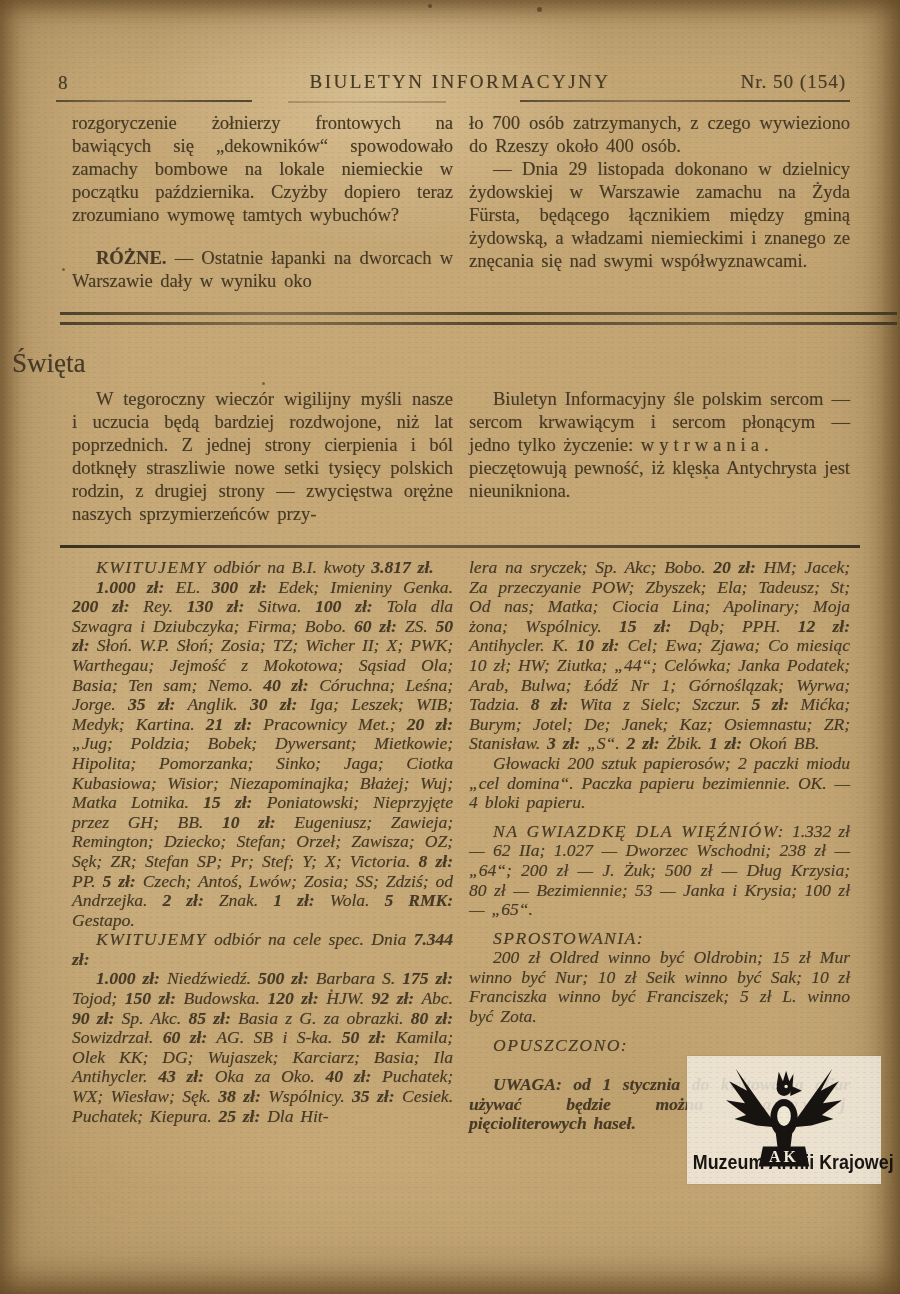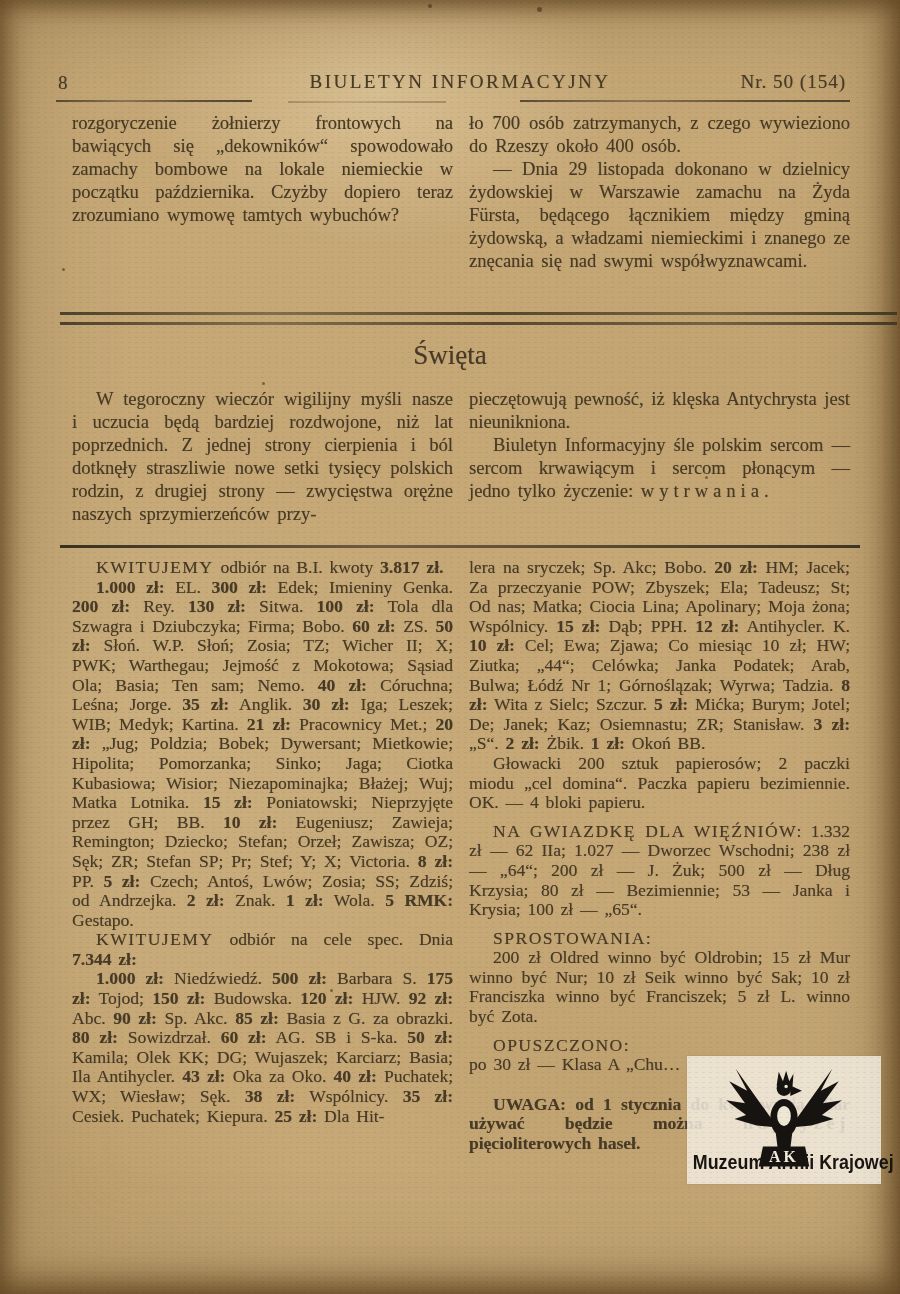--- a/index.html
+++ b/index.html
@@ -42,39 +42,39 @@
   .hr-mid{top:101px;left:288px;width:158px;opacity:.35;}
   .hr-right{top:100px;left:520px;width:330px;}
 
   
   .cols{position:absolute;left:72px;right:50px;display:flex;gap:16px;z-index:1;}
   .col{flex:1 1 0;text-align:justify;}
   .news{top:112px;}
   .news .col,.swieta-s .col{font-size:18.5px;line-height:23px;word-spacing:3px;}
   .swieta-s{top:388px;}
   .receipts{top:558px;}
-  .receipts .col{font-size:17.5px;line-height:19.6px;word-spacing:2.5px;}
+  .receipts .col{font-size:17.5px;line-height:19.6px;word-spacing:2.5px;font-style:italic;}
   .para{margin:0;}
   .para.ind{text-indent:24px;}
   .para.gap{margin-top:20px;}
   .para.gap-sm{margin-top:9px;}
   .para.bold{font-weight:700;}
   .b{font-weight:700;}
   .ls-wide{letter-spacing:5px;}
   .ls-narrow{letter-spacing:1.5px;}
   .col span{text-shadow:.3px .3px .7px rgba(70,55,30,.45);}
   .title,.pgnum,.issue,.swieta-h{text-shadow:.3px .3px .7px rgba(70,55,30,.45);}
 
   
   .drule{position:absolute;left:60px;right:3px;z-index:1;background:linear-gradient(90deg,rgba(66,55,36,.9),rgba(66,55,36,.5) 25%,rgba(66,55,36,.85) 52%,rgba(66,55,36,.6) 78%,rgba(66,55,36,.95));}
   .d1{top:312px;height:3px;}
   .d2{top:322px;height:2.5px;}
   .srule{position:absolute;top:545px;left:60px;width:800px;height:2.5px;z-index:1;background:linear-gradient(90deg,rgba(50,42,28,.95),rgba(50,42,28,.6) 40%,rgba(50,42,28,.9));}
 
-  .swieta-h{position:absolute;top:336px;left:0;right:0;text-align:center;margin:4px;font-size:27px;font-weight:400;z-index:1;}
+  .swieta-h{position:absolute;top:336px;left:0;right:0;text-align:left;margin:12px;font-size:27px;font-weight:400;z-index:1;}
 
   
   .watermark{position:absolute;left:687px;top:1056px;width:194px;height:128px;z-index:4;background:rgba(242,235,222,.86);box-shadow:0 0 2px rgba(120,100,70,.3);}
   .eagle{position:absolute;left:33px;top:2px;}
   .ak-label{position:absolute;top:92px;left:0;right:0;text-align:center;font-family:"Liberation Serif",serif;font-weight:700;font-size:16px;letter-spacing:3px;color:#f2ecdc;z-index:2;}
   .wm-caption{position:absolute;bottom:10px;left:0;right:0;text-align:center;font-family:"Liberation Sans","DejaVu Sans",sans-serif;font-weight:700;font-size:19px;color:#181512;transform:scaleX(.94) scaleY(1.08);white-space:nowrap;}
 </style>
 </head>
 <body>
 
@@ -92,59 +92,59 @@
     <span class="title">BIULETYN INFORMACYJNY</span>
     <span class="issue">Nr. 50 (154)</span>
   </header>
   <div class="hrule hr-left"></div>
   <div class="hrule hr-mid"></div>
   <div class="hrule hr-right"></div>
 
   <section class="cols news">
     <div class="col">
         <p class="para"><span>rozgoryczenie żołnierzy frontowych na bawiących się „dekowników“ spowodowało zamachy bombowe na lokale niemieckie w początku października. Czyżby dopiero teraz zrozumiano wymowę tamtych wybuchów?</span></p>
+        <p class="para ind gap"><span class="b">RÓŻNE.</span><span> — Ostatnie łapanki na dworcach w Warszawie dały w wyniku oko</span></p>
       </div>
     <div class="col">
         <p class="para"><span>ło 700 osób zatrzymanych, z czego wywieziono do Rzeszy około 400 osób.</span></p>
         <p class="para ind"><span>— Dnia 29 listopada dokonano w dzielnicy żydowskiej w Warszawie zamachu na Żyda Fürsta, będącego łącznikiem między gminą żydowską, a władzami niemieckimi i znanego ze znęcania się nad swymi współwyznawcami.</span></p>
       </div>
   </section>
 
   <div class="drule d1"></div>
   <div class="drule d2"></div>
 
   <h2 class="swieta-h">Święta</h2>
 
   <section class="cols swieta-s">
     <div class="col">
         <p class="para ind"><span>W tegoroczny wieczór wigilijny myśli nasze i uczucia będą bardziej rozdwojone, niż lat poprzednich. Z jednej strony cierpienia i ból dotknęły straszliwie nowe setki tysięcy polskich rodzin, z drugiej strony — zwycięstwa orężne naszych sprzymierzeńców przy-</span></p>
       </div>
     <div class="col">
+        <p class="para ind"><span>Biuletyn Informacyjny śle polskim sercom — sercom krwawiącym i sercom płonącym — jedno tylko życzenie: </span><span class="ls-wide">wytrwania.</span></p>
         <p class="para"><span>pieczętowują pewność, iż klęska Antychrysta jest nieunikniona.</span></p>
-        <p class="para ind"><span>Biuletyn Informacyjny śle polskim sercom — sercom krwawiącym i sercom płonącym — jedno tylko życzenie: </span><span class="ls-wide">wytrwania.</span></p>
       </div>
   </section>
 
   <div class="srule"></div>
 
   <section class="cols receipts">
     <div class="col">
         <p class="para ind"><span class="ls-narrow">KWITUJEMY</span><span> odbiór na B.I. kwoty </span><span class="b">3.817 zł.</span></p>
         <p class="para ind"><span class="b">1.000 zł:</span><span> EL. </span><span class="b">300 zł:</span><span> Edek; Imieniny Genka. </span><span class="b">200 zł:</span><span> Rey. </span><span class="b">130 zł:</span><span> Sitwa. </span><span class="b">100 zł:</span><span> Tola dla Szwagra i Dziubczyka; Firma; Bobo. </span><span class="b">60 zł:</span><span> ZS. </span><span class="b">50 zł:</span><span> Słoń. W.P. Słoń; Zosia; TZ; Wicher II; X; PWK; Warthegau; Jejmość z Mokotowa; Sąsiad Ola; Basia; Ten sam; Nemo. </span><span class="b">40 zł:</span><span> Córuchna; Leśna; Jorge. </span><span class="b">35 zł:</span><span> Anglik. </span><span class="b">30 zł:</span><span> Iga; Leszek; WIB; Medyk; Kartina. </span><span class="b">21 zł:</span><span> Pracownicy Met.; </span><span class="b">20 zł:</span><span> „Jug; Poldzia; Bobek; Dywersant; Mietkowie; Hipolita; Pomorzanka; Sinko; Jaga; Ciotka Kubasiowa; Wisior; Niezapominajka; Błażej; Wuj; Matka Lotnika. </span><span class="b">15 zł:</span><span> Poniatowski; Nieprzyjęte przez GH; BB. </span><span class="b">10 zł:</span><span> Eugeniusz; Zawieja; Remington; Dziecko; Stefan; Orzeł; Zawisza; OZ; Sęk; ZR; Stefan SP; Pr; Stef; Y; X; Victoria. </span><span class="b">8 zł:</span><span> PP. </span><span class="b">5 zł:</span><span> Czech; Antoś, Lwów; Zosia; SS; Zdziś; od Andrzejka. </span><span class="b">2 zł:</span><span> Znak. </span><span class="b">1 zł:</span><span> Wola. </span><span class="b">5 RMK:</span><span> Gestapo.</span></p>
         <p class="para ind"><span class="ls-narrow">KWITUJEMY</span><span> odbiór na cele spec. Dnia </span><span class="b">7.344 zł:</span></p>
         <p class="para ind"><span class="b">1.000 zł:</span><span> Niedźwiedź. </span><span class="b">500 zł:</span><span> Barbara S. </span><span class="b">175 zł:</span><span> Tojod; </span><span class="b">150 zł:</span><span> Budowska. </span><span class="b">120 zł:</span><span> HJW. </span><span class="b">92 zł:</span><span> Abc. </span><span class="b">90 zł:</span><span> Sp. Akc. </span><span class="b">85 zł:</span><span> Basia z G. za obrazki. </span><span class="b">80 zł:</span><span> Sowizdrzał. </span><span class="b">60 zł:</span><span> AG. SB i S-ka. </span><span class="b">50 zł:</span><span> Kamila; Olek KK; DG; Wujaszek; Karciarz; Basia; Ila Antihycler. </span><span class="b">43 zł:</span><span> Oka za Oko. </span><span class="b">40 zł:</span><span> Puchatek; WX; Wiesław; Sęk. </span><span class="b">38 zł:</span><span> Wspólnicy. </span><span class="b">35 zł:</span><span> Cesiek. Puchatek; Kiepura. </span><span class="b">25 zł:</span><span> Dla Hit-</span></p>
       </div>
     <div class="col">
         <p class="para"><span>lera na sryczek; Sp. Akc; Bobo. </span><span class="b">20 zł:</span><span> HM; Jacek; Za przeczyanie POW; Zbyszek; Ela; Tadeusz; St; Od nas; Matka; Ciocia Lina; Apolinary; Moja żona; Wspólnicy. </span><span class="b">15 zł:</span><span> Dąb; PPH. </span><span class="b">12 zł:</span><span> Antihycler. K. </span><span class="b">10 zł:</span><span> Cel; Ewa; Zjawa; Co miesiąc 10 zł; HW; Ziutka; „44“; Celówka; Janka Podatek; Arab, Bulwa; Łódź Nr 1; Górnoślązak; Wyrwa; Tadzia. </span><span class="b">8 zł:</span><span> Wita z Sielc; Szczur. </span><span class="b">5 zł:</span><span> Mićka; Burym; Jotel; De; Janek; Kaz; Osiemnastu; ZR; Stanisław. </span><span class="b">3 zł:</span><span> „S“. </span><span class="b">2 zł:</span><span> Żbik. </span><span class="b">1 zł:</span><span> Okoń BB.</span></p>
         <p class="para ind"><span>Głowacki 200 sztuk papierosów; 2 paczki miodu „cel domina“. Paczka papieru bezimiennie. OK. — 4 bloki papieru.</span></p>
         <p class="para ind gap-sm"><span class="ls-narrow">NA GWIAZDKĘ DLA WIĘŹNIÓW:</span><span> 1.332 zł — 62 IIa; 1.027 — Dworzec Wschodni; 238 zł — „64“; 200 zł — J. Żuk; 500 zł — Dług Krzysia; 80 zł — Bezimiennie; 53 — Janka i Krysia; 100 zł — „65“.</span></p>
         <p class="para ind gap-sm"><span class="ls-narrow">SPROSTOWANIA:</span></p>
         <p class="para ind"><span>200 zł Oldred winno być Oldrobin; 15 zł Mur winno być Nur; 10 zł Seik winno być Sak; 10 zł Franciszka winno być Franciszek; 5 zł L. winno być Zota.</span></p>
         <p class="para ind gap-sm"><span class="ls-narrow">OPUSZCZONO:</span></p>
-        <p class="para"><span>po 30 zł — Klasa A „Chu…</span></p>
         <p class="para ind gap bold"><span class="b">UWAGA:</span><span class="b"> od 1 stycznia do kwitowania ofiar używać będzie można </span><span class="b ls-wide">najwyżej</span><span class="b"> pięcioliterowych haseł.</span></p>
       </div>
   </section>
 
   <div class="watermark">
     <svg class="eagle" viewBox="0 0 120 112" width="128" height="118" aria-hidden="true">
       <g fill="#171310">
         <path d="M54,66 L14,10 L25,31 L8,22 L23,43 L5,40 L24,54 L13,58 L34,64 Z"></path>
         <path d="M66,66 L106,10 L95,31 L112,22 L97,43 L115,40 L96,54 L107,58 L86,64 Z"></path>
         <ellipse cx="60" cy="57" rx="13" ry="18"></ellipse>

